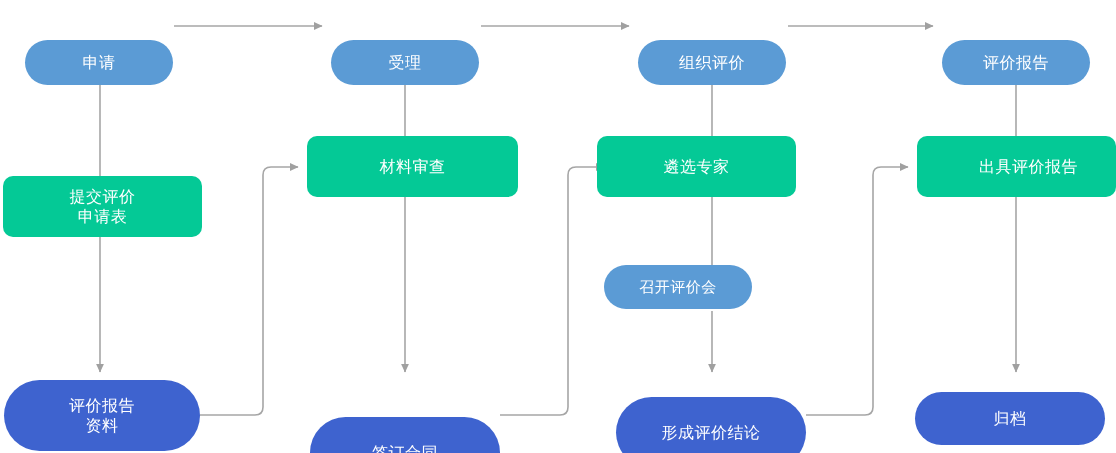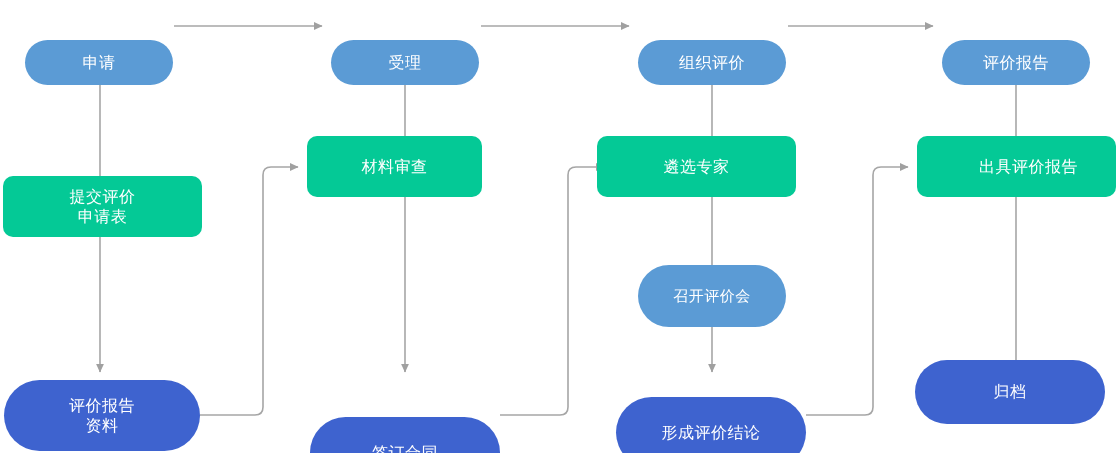--- a/index.html
+++ b/index.html
@@ -91,25 +91,25 @@
     </g>
   </svg>
 
   <div class="node stage-node" style="left:25px; top:4px; width:148px; height:45px;">申请</div>
   <div class="node stage-node" style="left:331px; top:4px; width:148px; height:45px;">受理</div>
   <div class="node stage-node" style="left:638px; top:4px; width:148px; height:45px;">组织评价</div>
   <div class="node stage-node" style="left:942px; top:4px; width:148px; height:45px;">评价报告</div>
 
   <div class="node task-node" style="left:3px; top:136px; width:199px; height:61px;margin-top:40px;">提交评价
 申请表</div>
-  <div class="node task-node" style="left:307px; top:136px; width:175px; height:61px;">材料审查</div>
+  <div class="node task-node" style="left:307px; top:136px; width:211px; height:61px;">材料审查</div>
   <div class="node task-node" style="left:597px; top:136px; width:199px; height:61px;">遴选专家</div>
   <div class="node task-node" style="left:917px; top:136px; width:199px; height:61px;padding-left:24px;">出具评价报告</div>
 
-  <div class="node meeting-node" style="left:638px; top:265px; width:148px; height:62px;text-align:right;">召开评价会</div>
+  <div class="node meeting-node" style="left:604px; top:265px; width:148px; height:44px;text-align:right;">召开评价会</div>
 
   <div class="node output-node" style="left:4px; top:380px; width:196px; height:71px;">评价报告
 资料</div>
   <div class="node output-node" style="left:310px; top:380px; width:190px; height:71px;margin-top:37px;">签订合同</div>
   <div class="node output-node" style="left:616px; top:380px; width:190px; height:71px;margin-top:17px;">形成评价结论</div>
-  <div class="node output-node" style="left:915px; top:360px; width:190px; height:64px;">归档</div>
+  <div class="node output-node" style="left:915px; top:392px; width:190px; height:53px;">归档</div>
 
 </div>
 
 </body></html>

